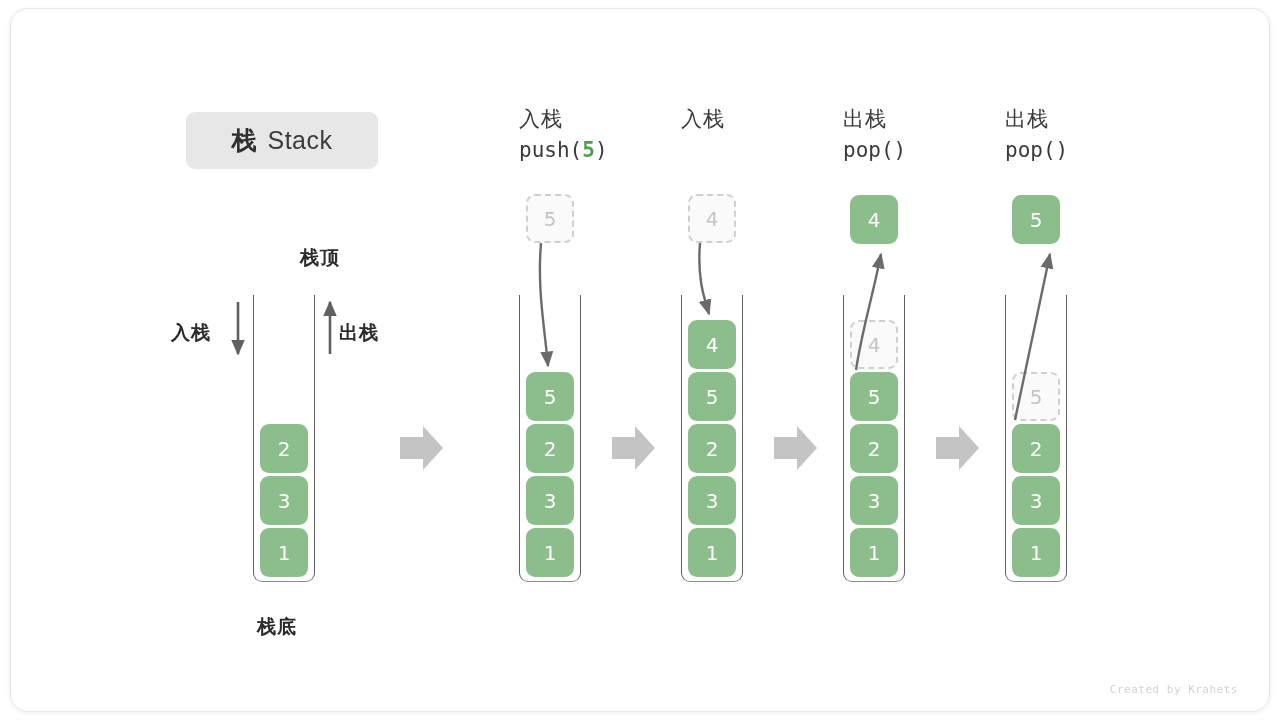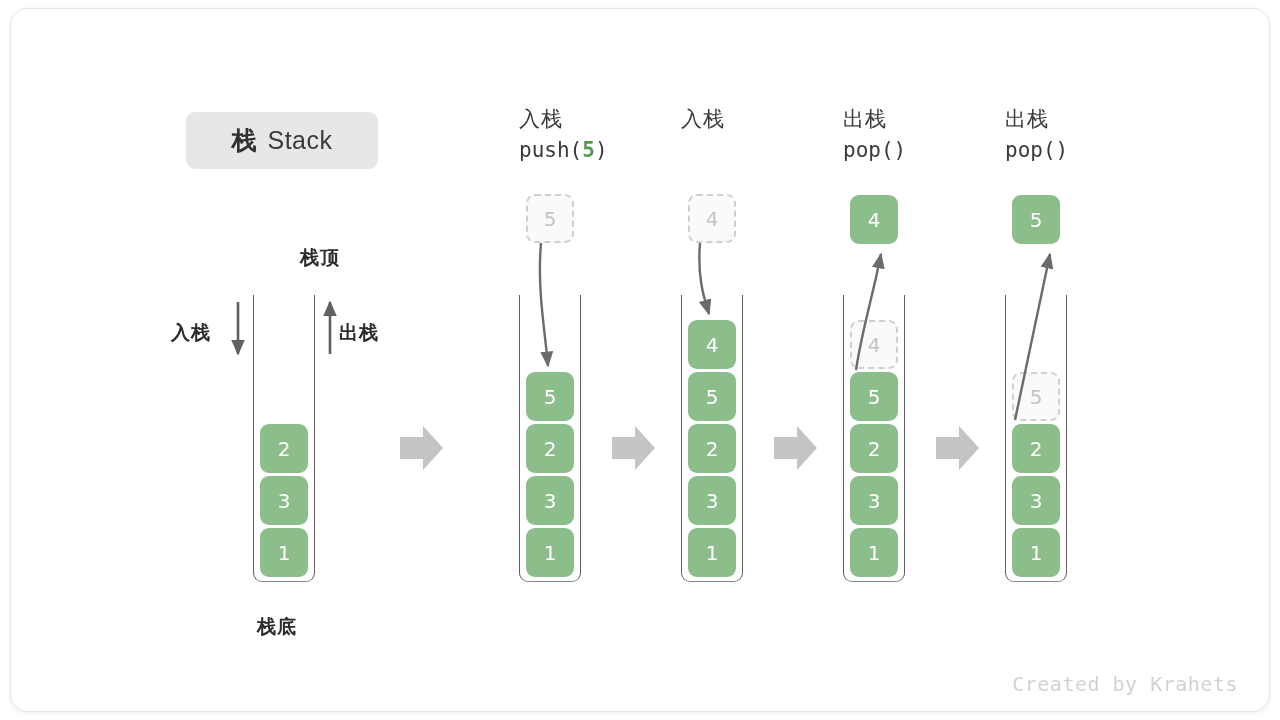--- a/index.html
+++ b/index.html
@@ -132,21 +132,21 @@
     height: 720px;
     pointer-events: none;
   }
 
   
   .watermark {
     position: absolute;
     right: 42px;
     bottom: 24px;
     font-family: "DejaVu Sans Mono", "Liberation Mono", monospace;
-    font-size: 20px;
+    font-size: 11px;
     color: #d2d2d2;
     letter-spacing: 0.5px;
   }
 </style>
 </head>
 <body>
 
 <div id="canvas">
   <div class="card"></div>
 

